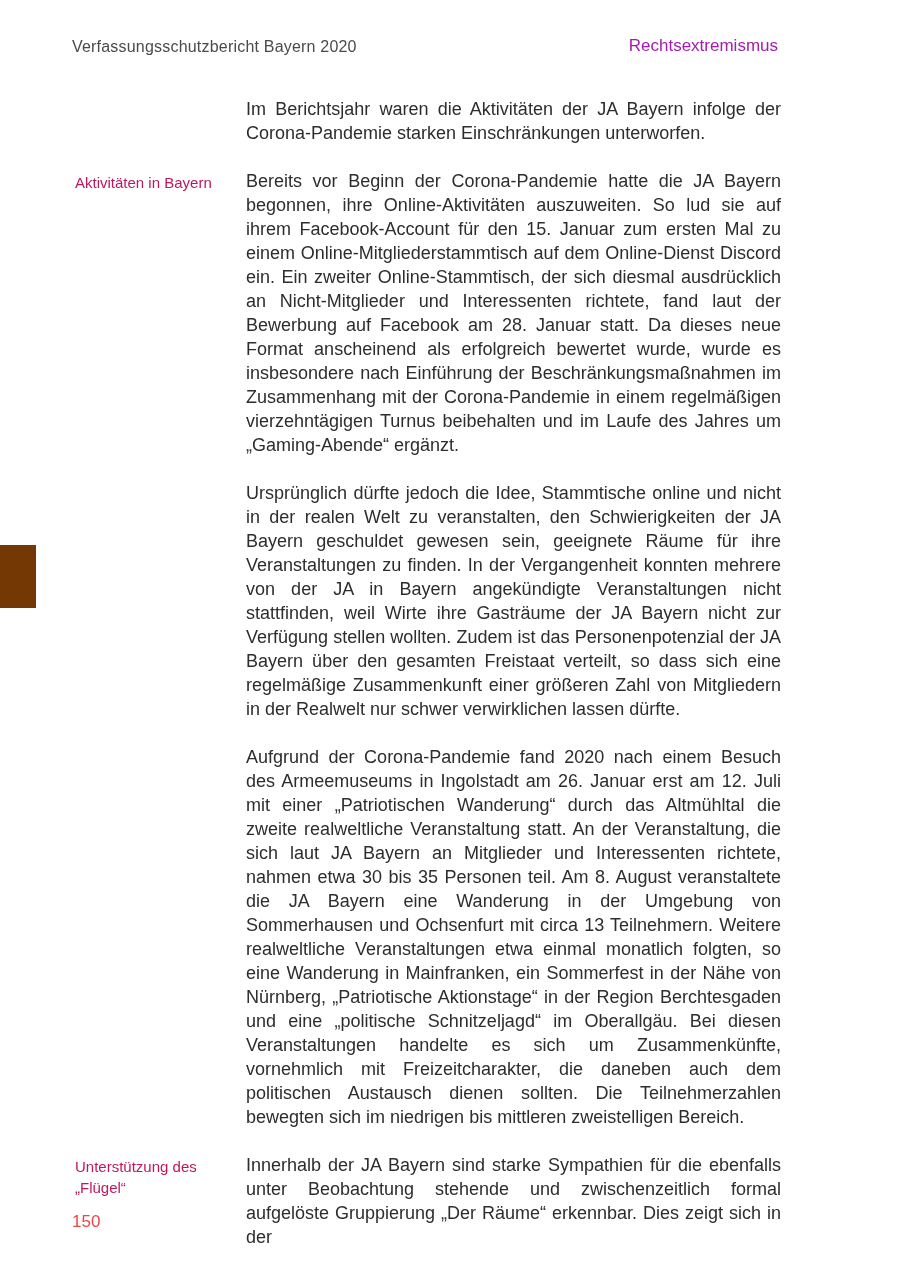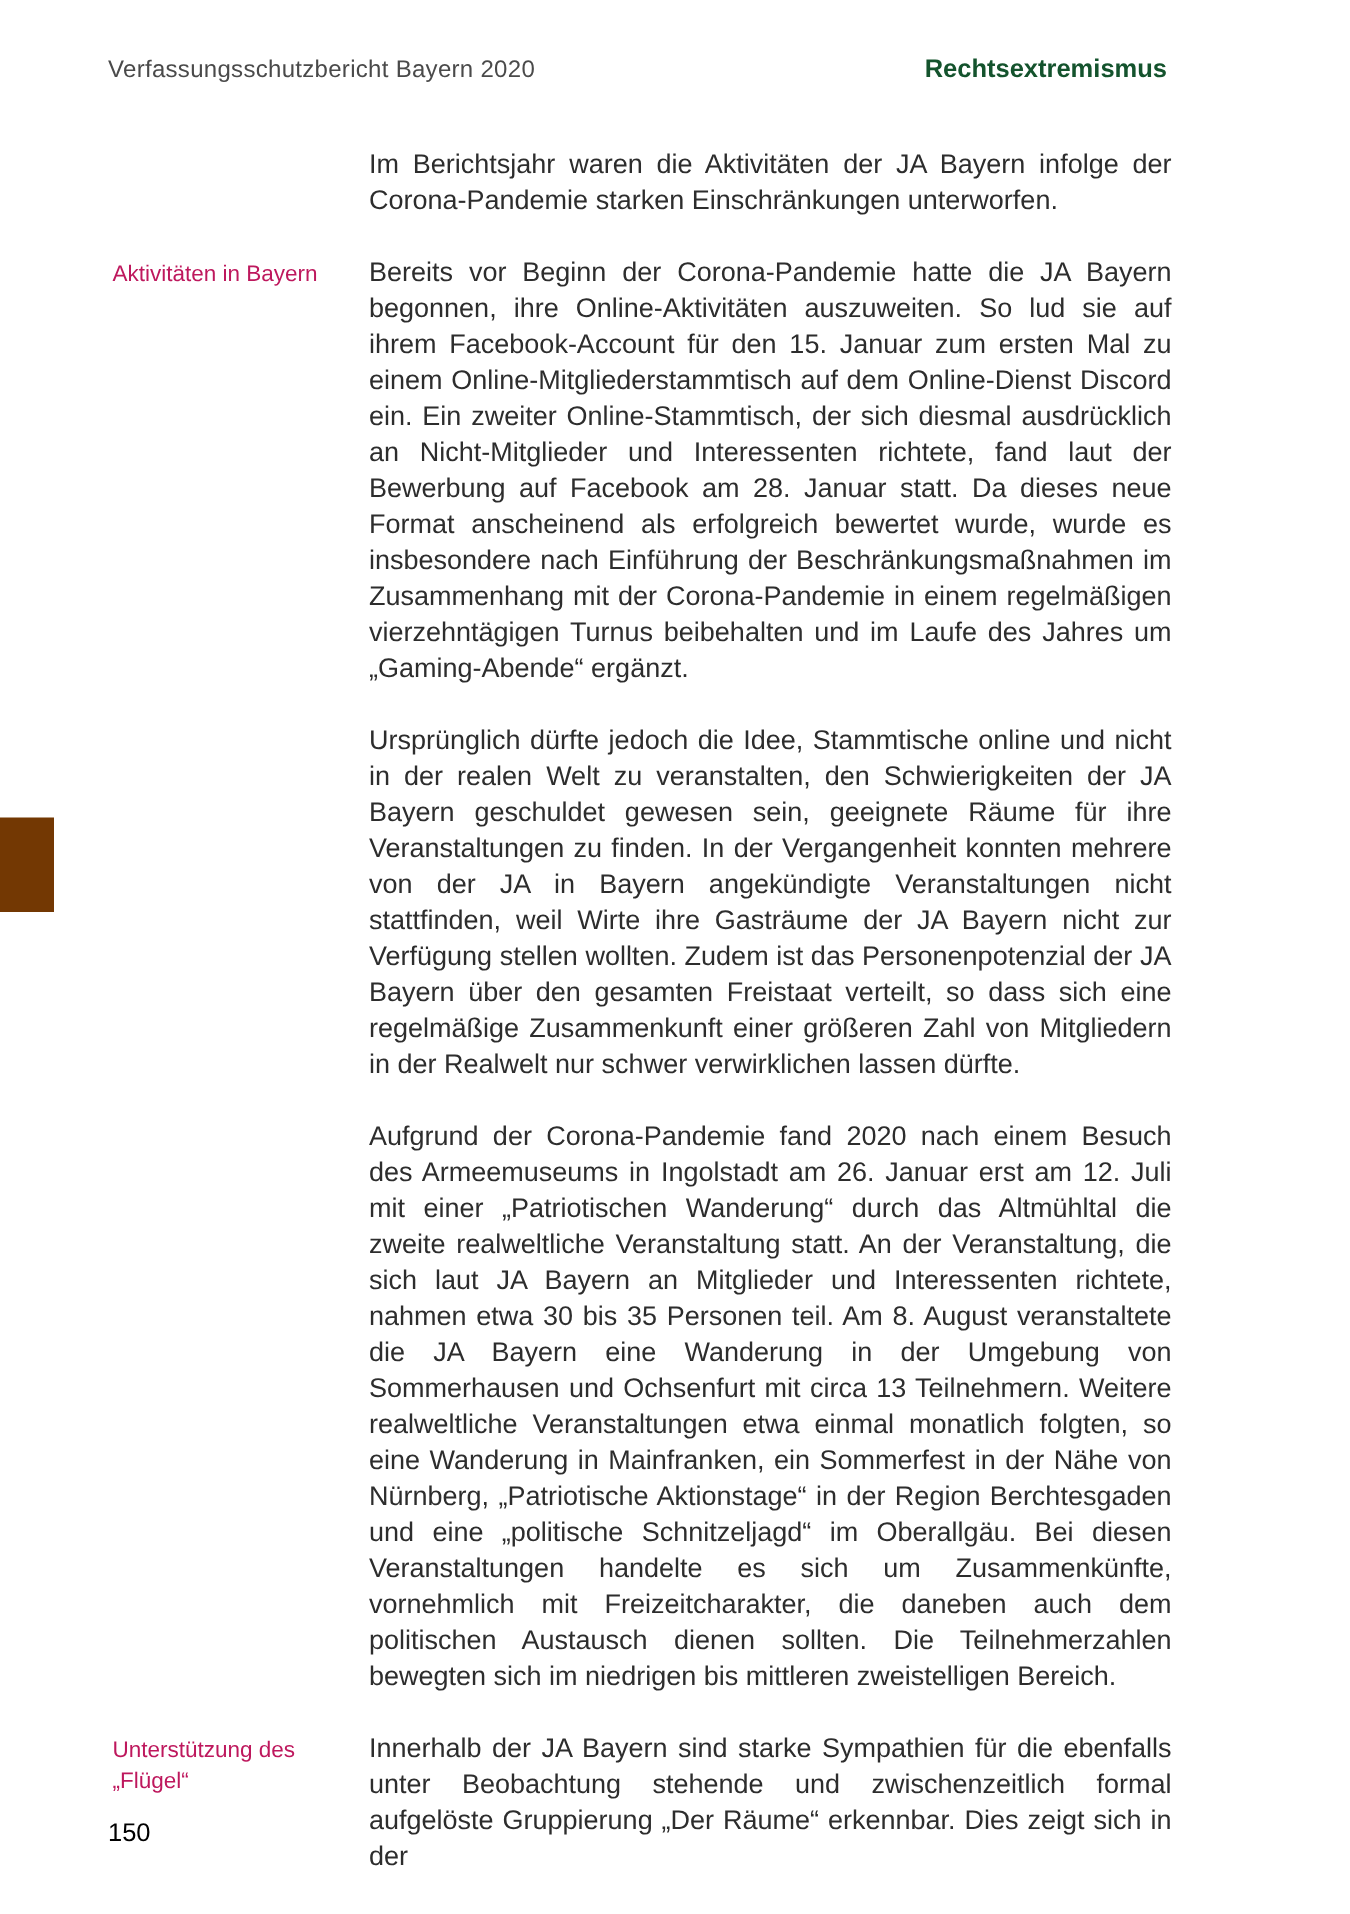--- a/index.html
+++ b/index.html
@@ -20,22 +20,22 @@
     justify-content: space-between;
     align-items: flex-end;
   }
   .rh-left {
     font-size: 16px;
     color: #4a4a4a;
     letter-spacing: 0.2px;
   }
   .rh-right {
     font-size: 17px;
-    font-weight: bold;
-    color: #14532d;
+    font-weight: normal;
+    color: #a21caf;
   }
   .side-tab {
     position: absolute;
     left: 0;
     top: 545px;
     width: 36px;
     height: 63px;
     background: #733803;
   }
   .content {
@@ -61,21 +61,21 @@
     line-height: 24px;
     color: #2d2d2d;
     text-align: justify;
   }
   .block:last-child .body-par { margin-bottom: 0; }
   .page-footer {
     position: absolute;
     left: 72px;
     top: 1212px;
     font-size: 17px;
-    color: #000000;
+    color: #ef4444;
   }
 </style>
 </head>
 <body>
 
 <div class="page">
 
   <div class="running-header">
     <span class="rh-left">Verfassungsschutzbericht Bayern 2020</span>
     <span class="rh-right">Rechtsextremismus</span>

